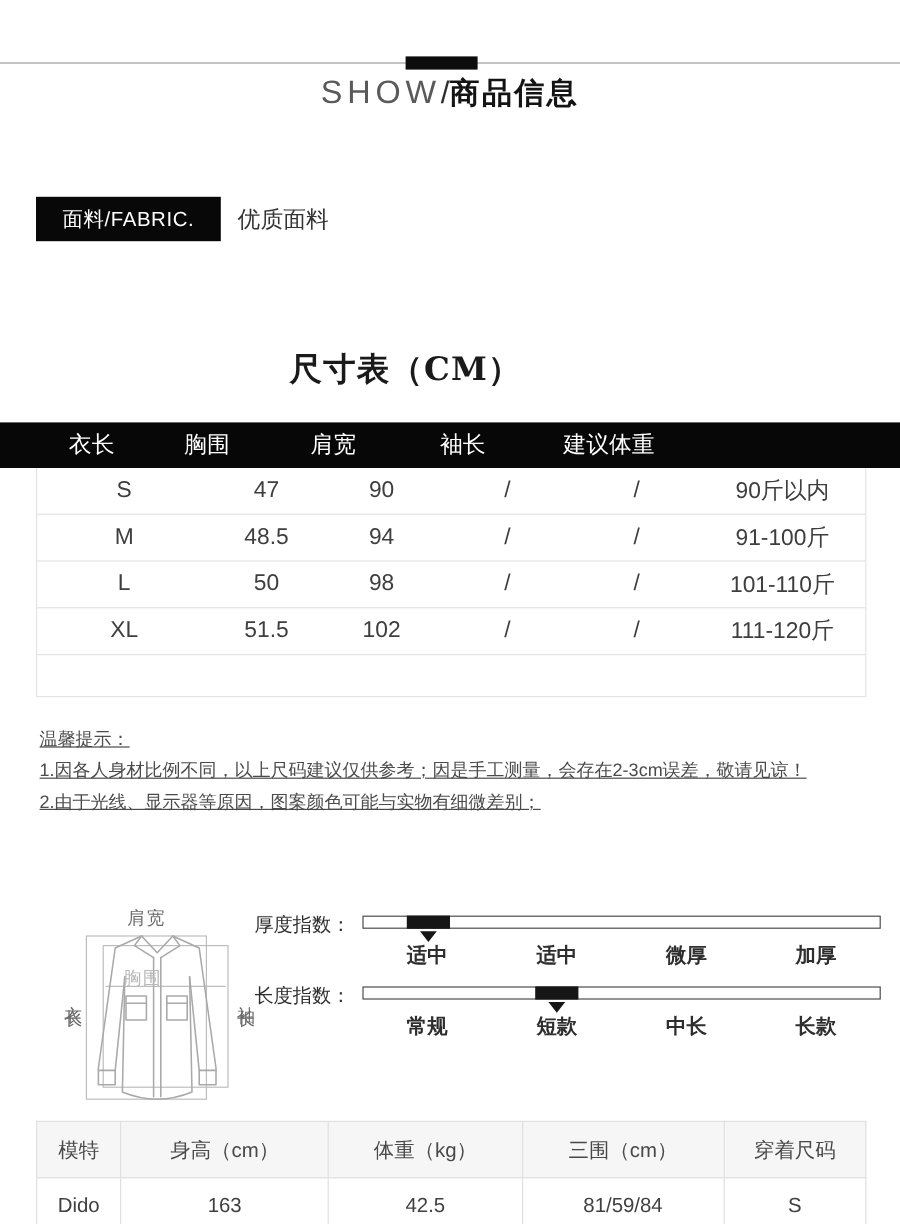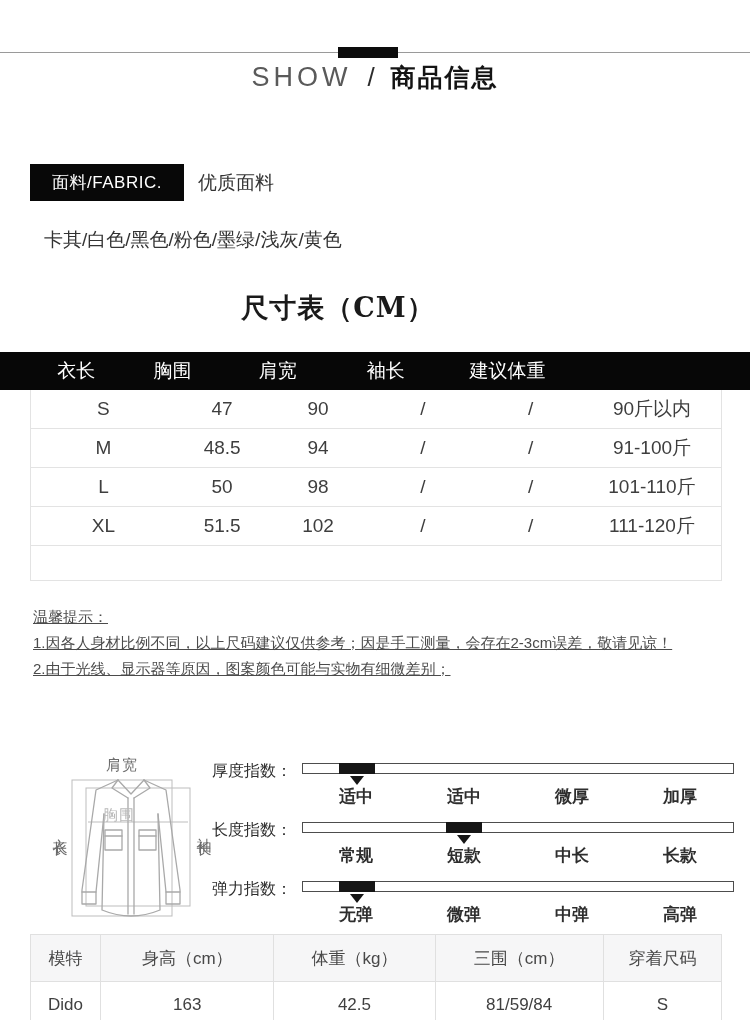--- a/index.html
+++ b/index.html
@@ -11,21 +11,21 @@
     overflow: hidden;
     color: #3d3d3d;
   }
   .abs { position: absolute; }
 
   
   .divider-line { top: 52px; left: 0; width: 750px; height: 1px; background: #9a9a9a; }
   .divider-bar  { top: 47px; left: 338px; width: 60px; height: 11px; background: #0c0c0c; }
   .show-title {
     top: 60px; left: 0; width: 750px; height: 34px;
-    display: flex; justify-content: center; align-items: center; gap: 16px;
+    display: flex; justify-content: center; align-items: center; gap: 0;
   }
   .show-title .brand { font-size: 27px; color: #5a5a5a; letter-spacing: 4px; font-weight: 400; }
   .show-title .sep   { font-size: 26px; color: #2c2c2c; font-weight: 300; }
   .show-title .title { font-size: 25px; color: #141414; font-weight: 700; letter-spacing: 2px; }
 
   
   .info-row { left: 30px; display: flex; align-items: center; }
   .info-row.fabric { top: 164px; }
   .info-row.color  { top: 227px; }
   .label-box {
@@ -105,21 +105,20 @@
   <span class="sep">/</span>
   <span class="title">商品信息</span>
 </div>
 
 <div class="abs info-row fabric">
   <div class="label-box">面料/FABRIC.</div>
   <div class="info-value">优质面料</div>
 </div>
 
 <div class="abs info-row color">
-  <div class="info-value">卡其/白色/黑色/粉色/墨绿/浅灰/黄色</div>
 </div>
 
 <div class="abs size-title">尺寸表（CM）</div>
 
 <div class="abs size-header">
   <span class="c2">衣长</span>
   <span class="c3">胸围</span>
   <span class="c4">肩宽</span>
   <span class="c5">袖长</span>
   <span class="c6">建议体重</span>
@@ -216,35 +215,20 @@
     <div class="slider-body">
       <div class="bar">
         <div class="seg" style="left: calc(37.5% - 18px);"></div>
         <div class="tri" style="left: calc(37.5% - 7px);"></div>
       </div>
       <div class="opts">
         <span>常规</span>
         <span>短款</span>
         <span>中长</span>
         <span>长款</span>
-      </div>
-    </div>
-  </div>
-  <div class="slider-row">
-    <div class="slider-label">弹力指数：</div>
-    <div class="slider-body">
-      <div class="bar">
-        <div class="seg" style="left: calc(12.5% - 18px);"></div>
-        <div class="tri" style="left: calc(12.5% - 7px);"></div>
-      </div>
-      <div class="opts">
-        <span>无弹</span>
-        <span>微弹</span>
-        <span>中弹</span>
-        <span>高弹</span>
       </div>
     </div>
   </div>
 </div>
 
 <table class="model-table">
   <colgroup>
     <col style="width:70px">
       <col style="width:173px">
       <col style="width:161px">

